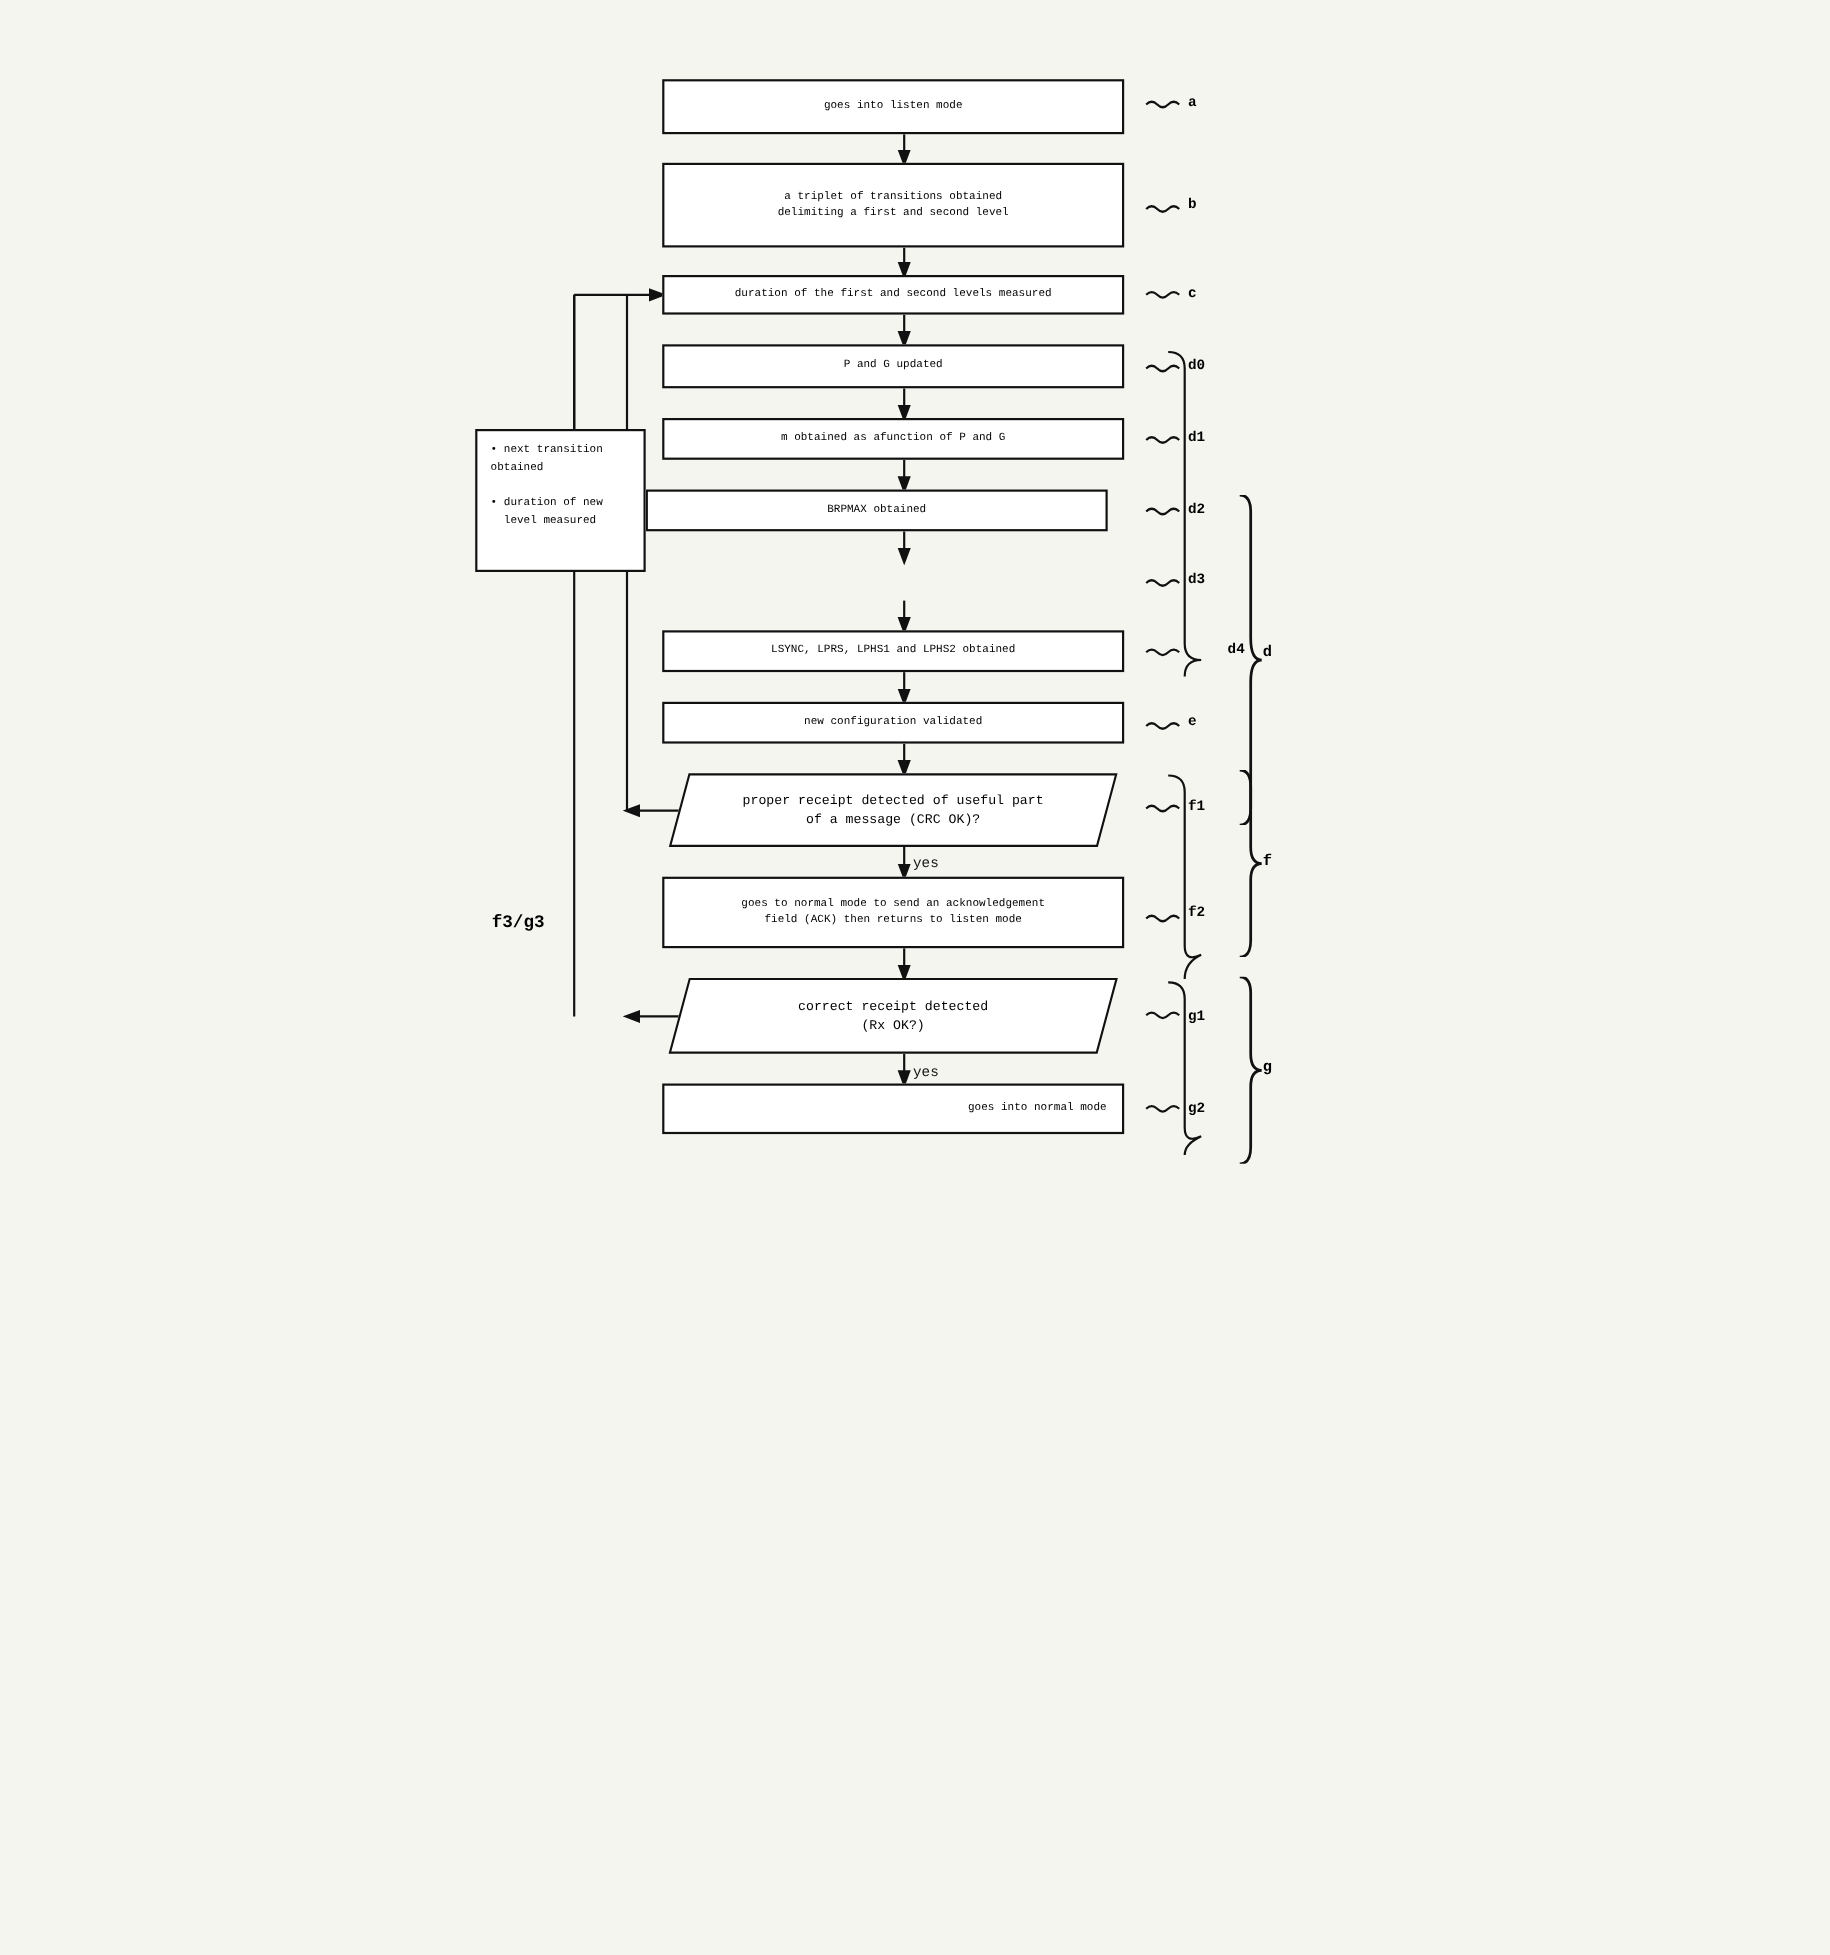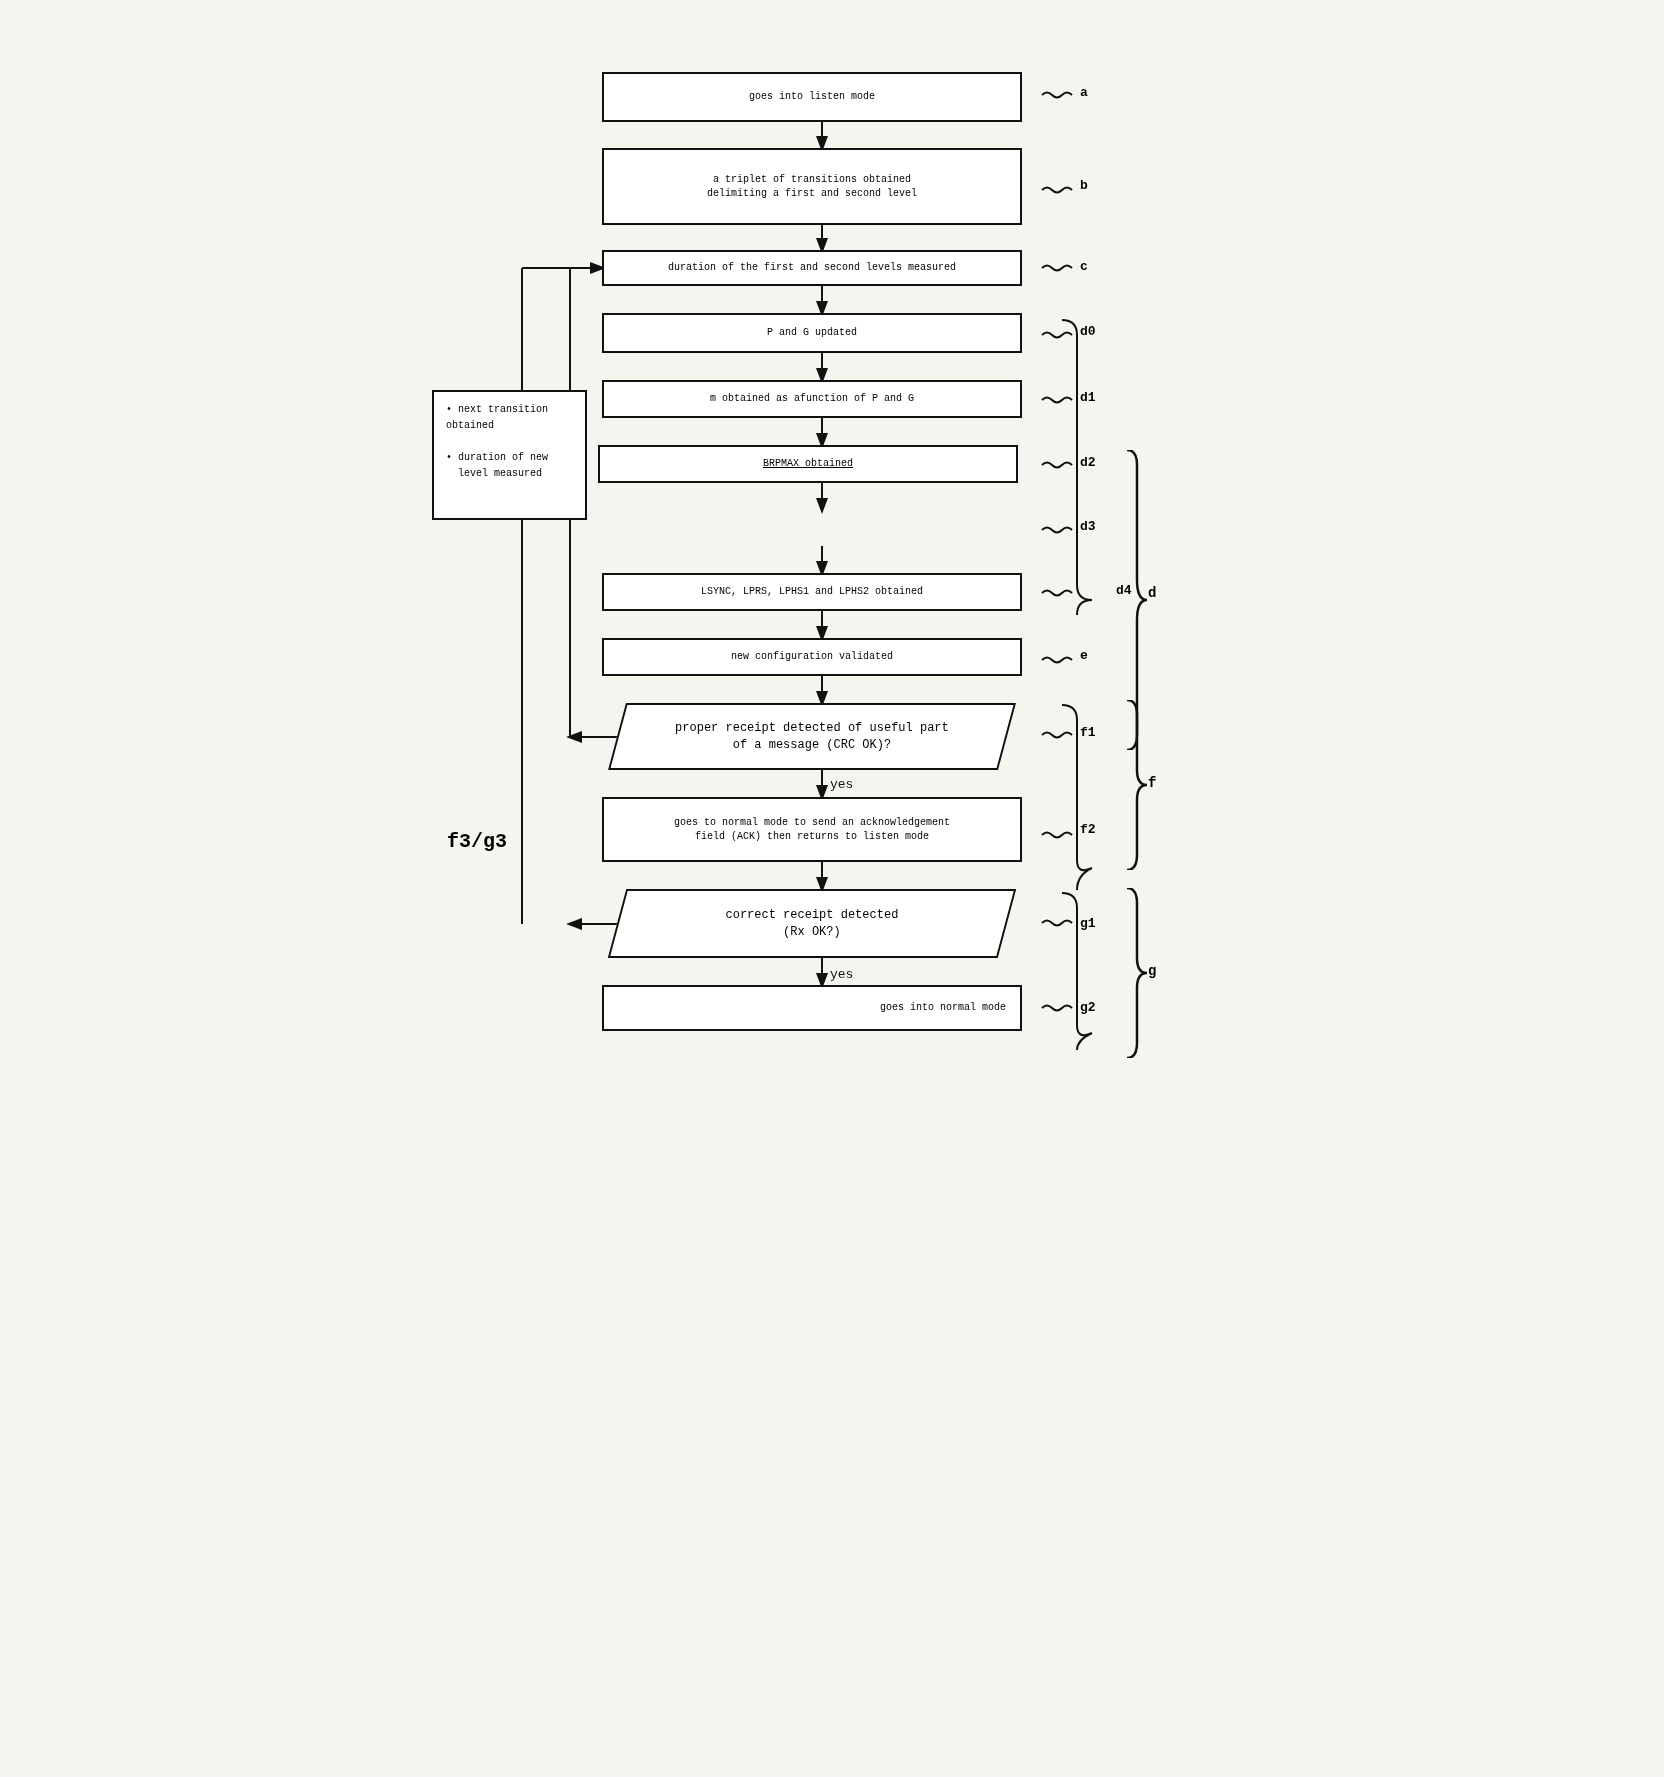--- a/index.html
+++ b/index.html
@@ -71,21 +71,21 @@
       border: 2px solid #111;
       background: #fff;
       font-size: 10px;
       font-family: 'Courier New', Courier, monospace;
       padding: 10px 12px;
       line-height: 1.6;
     }
 
     .f3g3-label {
       position: absolute;
-      font-size: 20px;
+      font-size: 16px;
       font-weight: bold;
       font-family: 'Courier New', Courier, monospace;
     }
   </style>
 </head>
 <body>
 
 <div class="diagram-container" style="position:relative; width:820px; height:1700px;">
 
   <svg class="arrows-svg" viewBox="0 0 820 1700" xmlns="http://www.w3.org/2000/svg">
@@ -198,21 +198,21 @@
   <div class="flow-box" style="left:180px; top:273px; width:420px; height:40px; display:flex; align-items:center; justify-content:center;">
     <span>P and G updated</span>
   </div>
   <span class="label" style="left:658px; top:284px;">d0</span>
 
   <div class="flow-box" style="left:180px; top:340px; width:420px; height:38px; display:flex; align-items:center; justify-content:center;">
     <span>m obtained as afunction of P and G</span>
   </div>
   <span class="label" style="left:658px; top:350px;text-align:center;">d1</span>
 
-  <div class="flow-box" style="left:176px; top:405px; width:420px; height:38px; display:flex; align-items:center; justify-content:center;text-decoration:underline;">
+  <div class="flow-box" style="left:165px; top:405px; width:420px; height:38px; display:flex; align-items:center; justify-content:center;">
     <span>BRPMAX obtained</span>
   </div>
   <span class="label" style="left:658px; top:415px;">d2</span>
 
   <span class="label" style="left:658px; top:479px;">d3</span>
 
   <div class="flow-box" style="left:180px; top:533px; width:420px; height:38px; display:flex; align-items:center; justify-content:center;">
     <span>LSYNC, LPRS, LPHS1 and LPHS2 obtained</span>
   </div>
   <span class="label" style="left:658px; top:543px;padding-left:36px;">d4</span>

